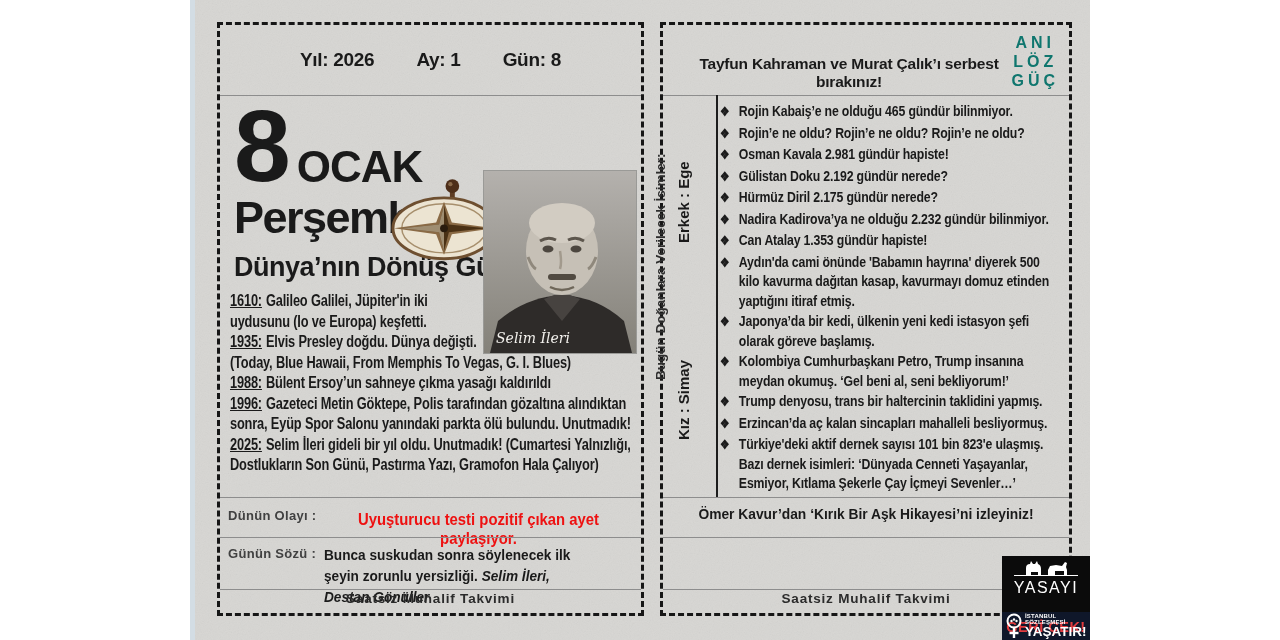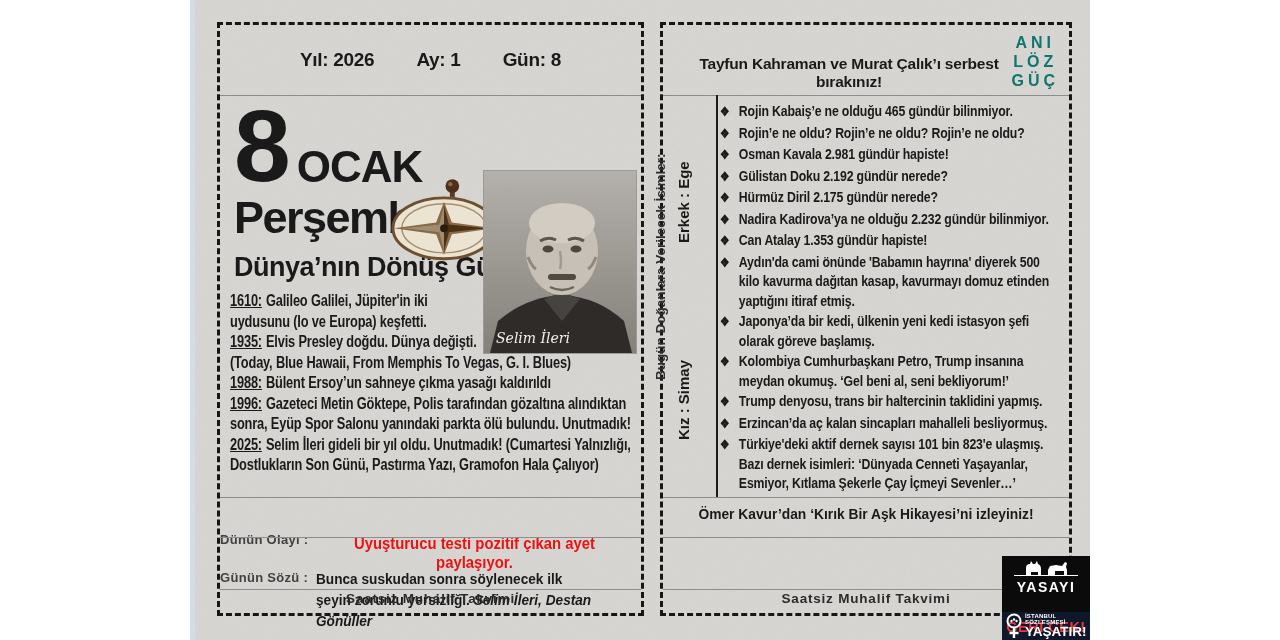--- a/index.html
+++ b/index.html
@@ -27,21 +27,21 @@
   .lp-subtitle{font-size:27px;font-weight:800;letter-spacing:-0.5px;margin-top:12px;}
   .compass{position:absolute;left:170px;top:152px;width:108px;height:84px;}
   .photo{position:absolute;left:264px;top:146px;width:152px;height:182px;box-shadow:0 0 0 1px #9a9a97;}
   .events{position:absolute;left:10px;top:266px;font-size:16px;font-weight:600;line-height:20.5px;
           letter-spacing:-0.2px;list-style:none;margin:0;padding:0;
           width:508px;transform:scaleX(.8);transform-origin:left top;}
   .events .wrapshim{float:right;width:186px;height:60px;}
   .event{margin:0;}
   .event-year{font-weight:800;text-decoration:underline;margin-right:5px;}
   .label{font-size:13px;font-weight:bold;color:#414141;letter-spacing:.3px;}
-  .lp-row{position:absolute;left:0;right:8px;display:flex;margin-top:24px;}
+  .lp-row{position:absolute;left:8px;right:8px;display:flex;}
   .row-olay{top:478px;}
   .row-soz{top:516px;}
   .row-label{width:96px;flex:none;padding-top:5px;}
   .olay-text{flex:1;text-align:center;color:#ee1111;font-weight:800;font-size:16.5px;padding-top:7px;
              transform:scaleX(.9);transform-origin:center top;}
   .soz-text{flex:1;font-size:15.5px;font-weight:600;line-height:21px;padding-top:3px;
             transform:scaleX(.88);transform-origin:left top;width:113%;}
   .soz-attrib{font-style:italic;}
   .footer-line{position:absolute;left:0;right:0;bottom:7px;text-align:center;
                font-size:13.5px;font-weight:bold;letter-spacing:.8px;color:#2b2b2b;}
@@ -63,21 +63,21 @@
   .watch-line{position:absolute;left:6px;right:6px;top:480px;text-align:center;
               font-size:15px;font-weight:700;transform:scaleX(.92);transform-origin:center top;}
   .row-food{position:absolute;left:8px;right:8px;top:518px;display:flex;}
   .food-text{flex:1;text-align:center;font-size:16.5px;font-weight:700;line-height:23px;
              transform:scaleX(.9);transform-origin:center top;}
 
   
   .badge{position:absolute;left:1002px;top:556px;width:88px;}
   .badge-black{background:#0b0b0b;width:88px;height:56px;text-align:center;color:#fff;}
   .badge-black .animals{margin-top:3px;height:17px;}
-  .badge-l1{font-size:14px;font-weight:700;letter-spacing:1.5px;line-height:15px;}
+  .badge-l1{font-size:16px;font-weight:400;letter-spacing:1.5px;line-height:15px;}
   .badge-l2{font-size:14.5px;font-weight:800;letter-spacing:.5px;line-height:17px;color:#e23b3e;margin-top:24px;}
   .badge-purple{background:#0f172a;width:88px;height:28px;display:flex;align-items:center;color:#fff;}
   .badge-purple .logo{flex:none;margin:0 2px 0 3px;}
   .bp-col{line-height:1;}
   .bp-small{font-size:6px;font-weight:bold;letter-spacing:.2px;}
   .bp-big{font-size:13.5px;font-weight:800;letter-spacing:0;}
 </style>
 </head>
 <body>
 

